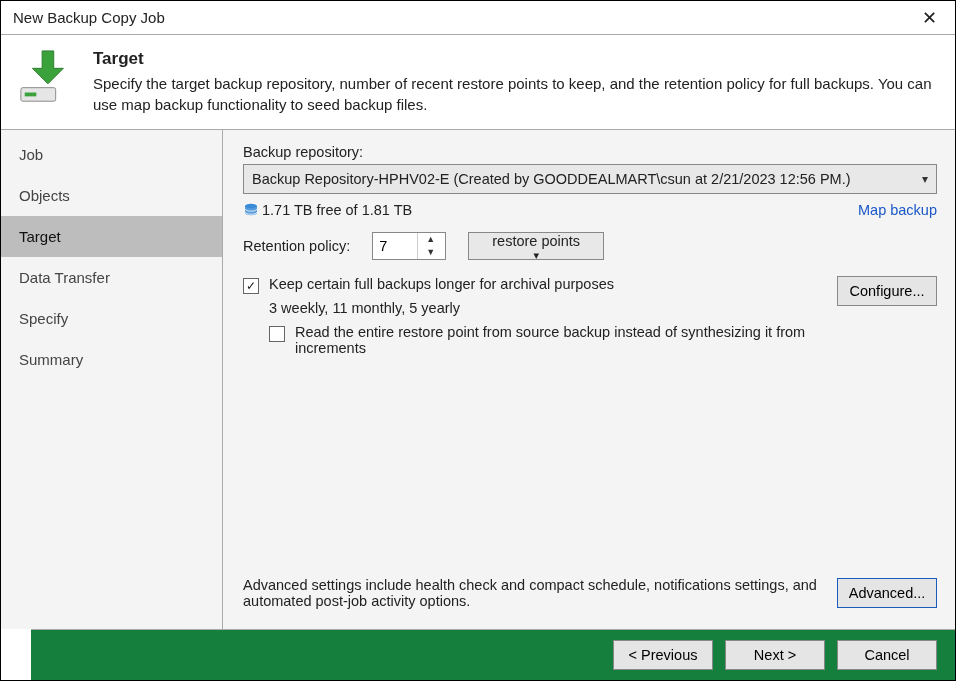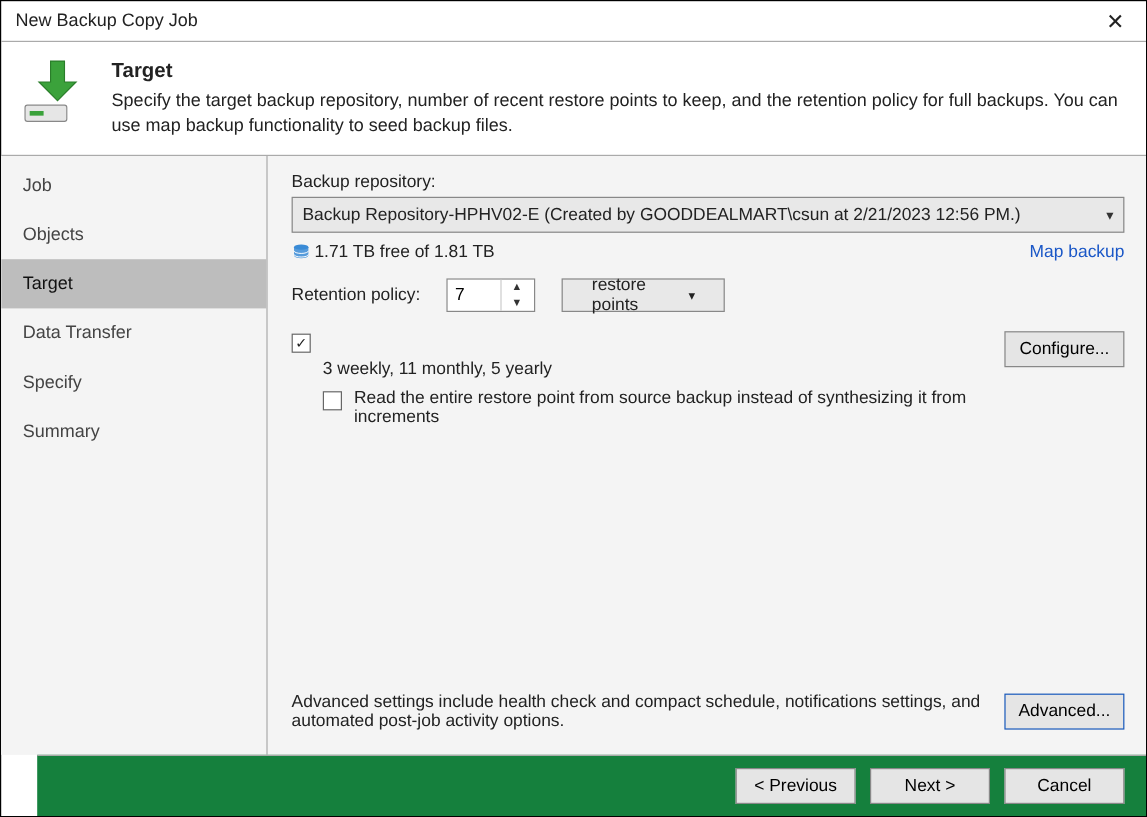--- a/index.html
+++ b/index.html
@@ -103,21 +103,21 @@
     padding:0 6px; font-size:14.5px; height:100%; background:transparent;
   }
   .spinner .arrows { display:flex; flex-direction:column; width:26px; border-left:1px solid #ccc; height:100%; }
   .spinner .arrows div {
     flex:1; text-align:center; font-size:9px; line-height:13px;
     cursor:pointer; color:#333;
   }
   .unit-select {
     height:28px; width:136px; border:1px solid #888; background:#e8e8e8;
     display:flex; align-items:center; justify-content:space-between;
-    padding:0 24px; cursor:pointer;
+    padding:0 0; cursor:pointer;flex-direction:column;
   }
   .cb-row { display:flex; align-items:flex-start; gap:10px; }
   .checkbox {
     width:16px; height:16px; border:1px solid #666; background:#fff;
     display:flex; align-items:center; justify-content:center;
     font-size:12px; color:#222; cursor:pointer; flex:0 0 16px; margin-top:2px;
   }
   .indent { margin-left: 26px; margin-top:6px; }
   .btn {
     height:30px; min-width:100px; border:1px solid #888; background:#e5e5e5;
@@ -214,20 +214,21 @@
         <div class="unit-select">
           <span>restore points</span>
           <span style="font-size:11px;">▾</span>
         </div>
       </div>
 
       <div class="keep-row">
         <div class="left">
           <div class="cb-row">
             <div class="checkbox">✓</div>
+            <span>Keep certain full backups longer for archival purposes</span>
           </div>
           <div class="indent">3 weekly, 11 monthly, 5 yearly</div>
           <div class="indent cb-row" style="margin-top:8px;">
             <div class="checkbox"></div>
             <span>Read the entire restore point from source backup instead of synthesizing it from increments</span>
           </div>
         </div>
         <button class="btn">Configure...</button>
       </div>
 

